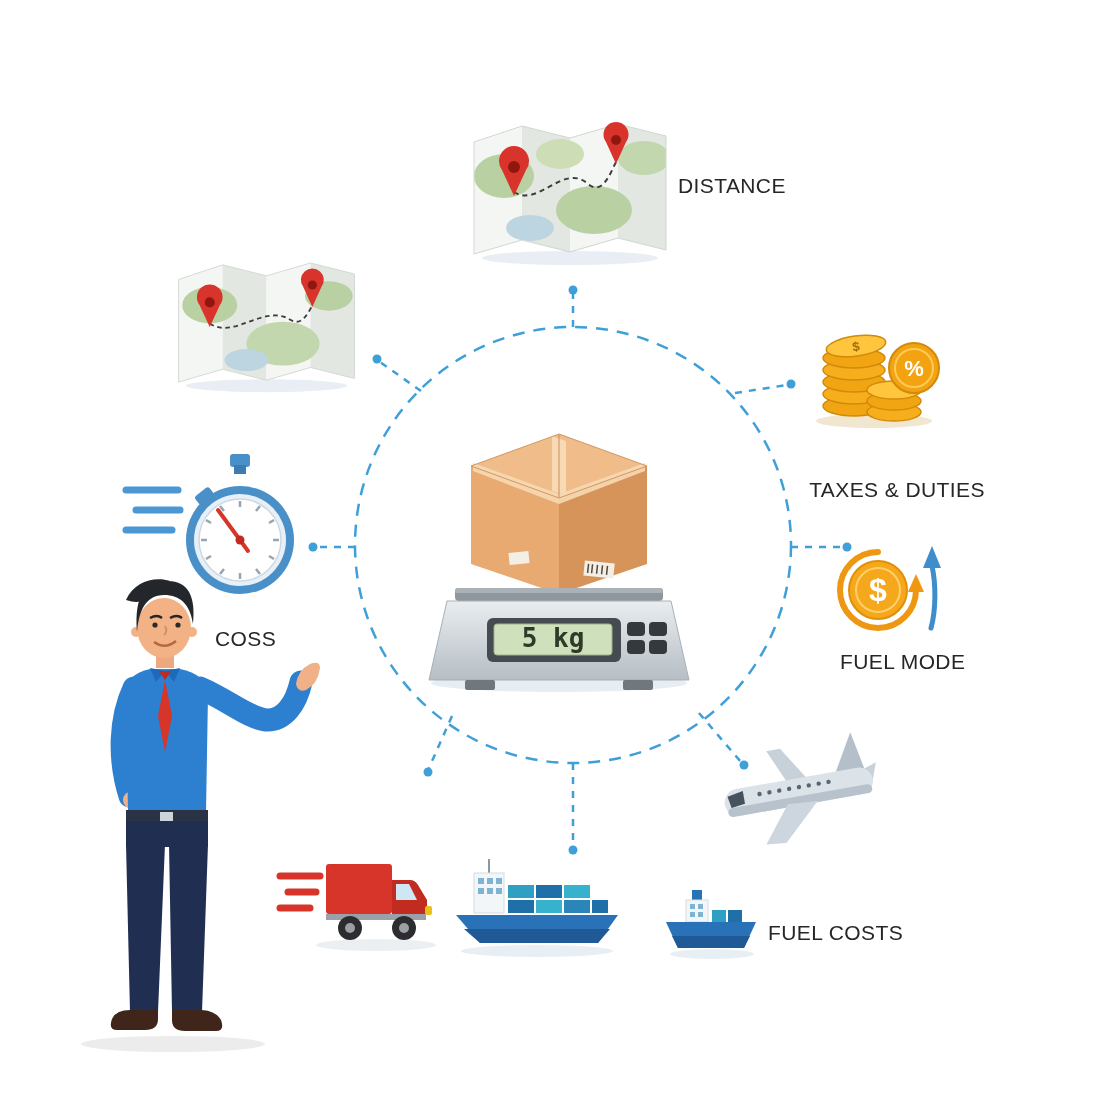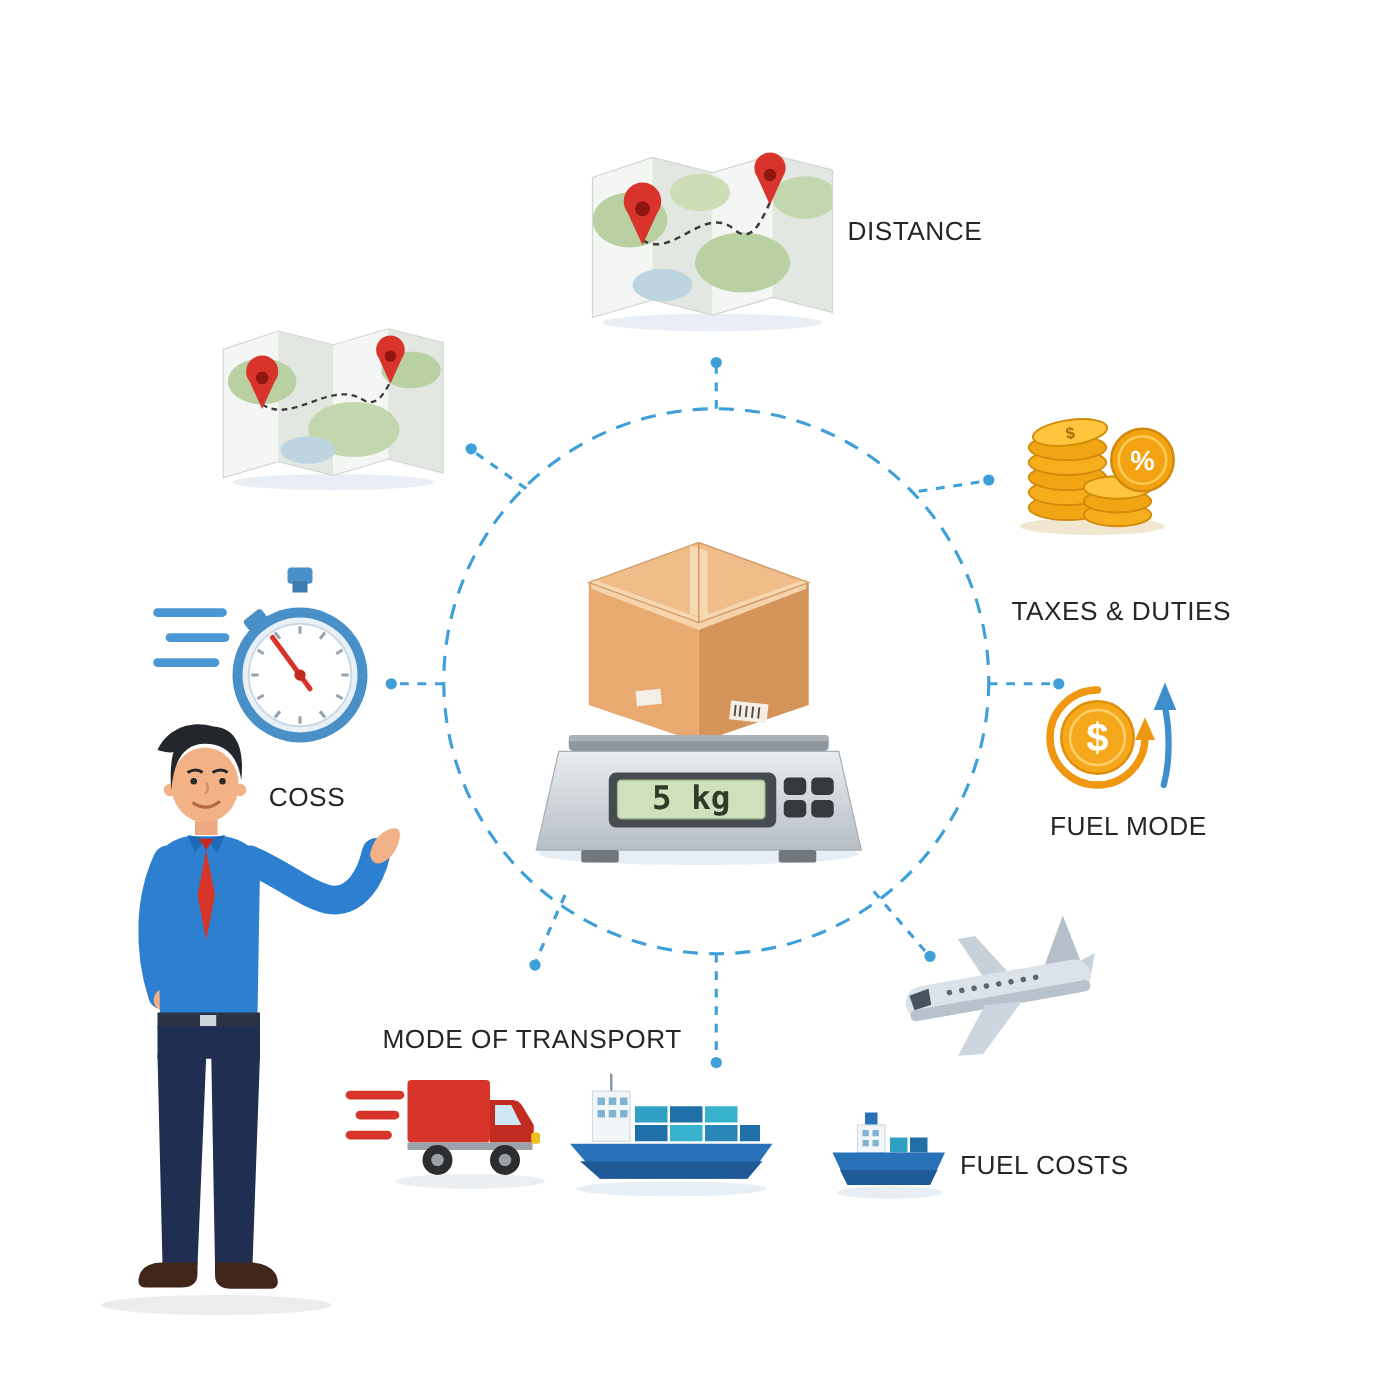--- a/index.html
+++ b/index.html
@@ -316,21 +316,20 @@
           <rect x="36" y="22" width="5" height="5"></rect>
         <rect x="28" y="30" width="5" height="5"></rect>
           <rect x="36" y="30" width="5" height="5"></rect>
       </g>
       <rect x="50" y="28" width="14" height="12" fill="#2f9fc4"></rect>
       <rect x="66" y="28" width="14" height="12" fill="#1f6fa8"></rect>
       <polygon points="4,40 94,40 82,66 16,66" fill="#2a72b8"></polygon>
       <polygon points="10,54 88,54 82,66 16,66" fill="#1f5a96"></polygon>
     </svg>
   </div>
-  <div class="label" style="left:306px;top:820px;">MODE OF TRANSPORT</div>
 
   <div class="icon" style="left:68px;top:548px;width:280px;height:510px;">
     <svg viewBox="0 0 280 510">
       <ellipse cx="105" cy="496" rx="92" ry="8" fill="#ececec"></ellipse>
 
       <path d="M66,140 C52,170 50,210 62,248" fill="none" stroke="#2d7fd0" stroke-width="23" stroke-linecap="round"></path>
       <circle cx="64" cy="252" r="9" fill="#f0b088"></circle>
 
       <path d="M58,146 Q58,126 82,121 L112,121 Q138,126 140,146 L138,264 L60,264 Z" fill="#2d7fd0"></path>
 

